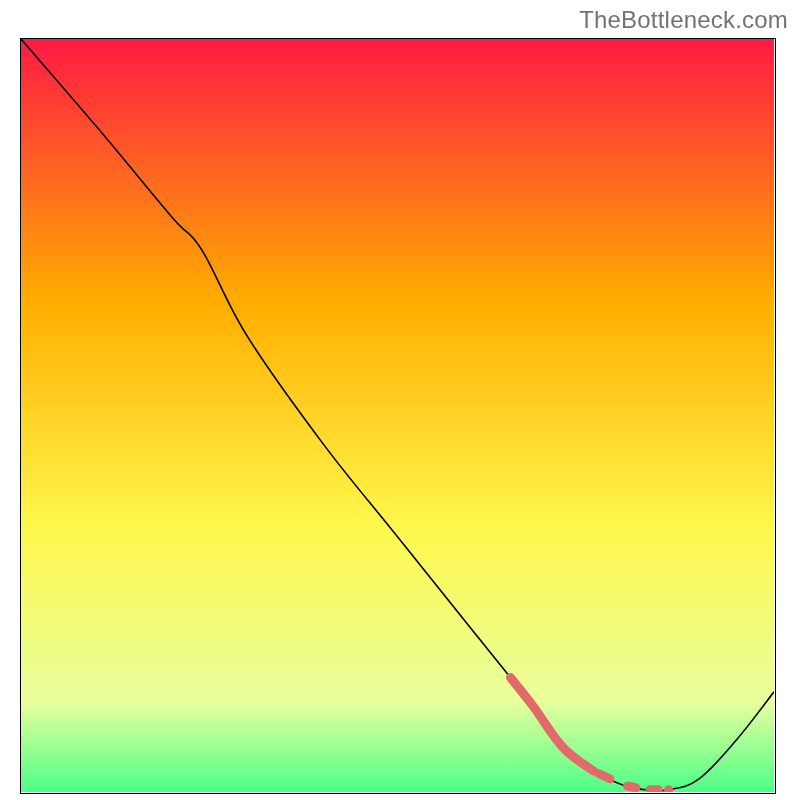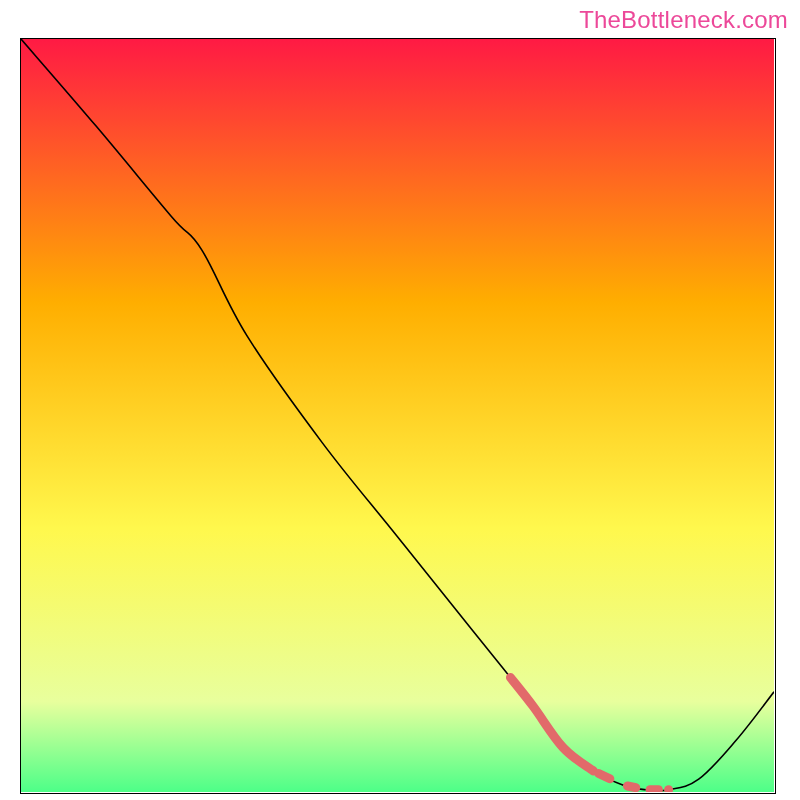--- a/index.html
+++ b/index.html
@@ -11,21 +11,21 @@
   .container {
     position: relative;
     width: 800px;
     height: 800px;
   }
   .watermark {
     position: absolute;
     top: 6px;
     right: 12px;
     font-size: 24px;
-    color: #ec4899;
+    color: #737373;
     font-weight: 400;
     letter-spacing: 0.2px;
   }
   .plot-area {
     position: absolute;
     left: 20px;
     top: 38px;
     width: 756px;
     height: 756px;
     border: 1.5px solid #000;

